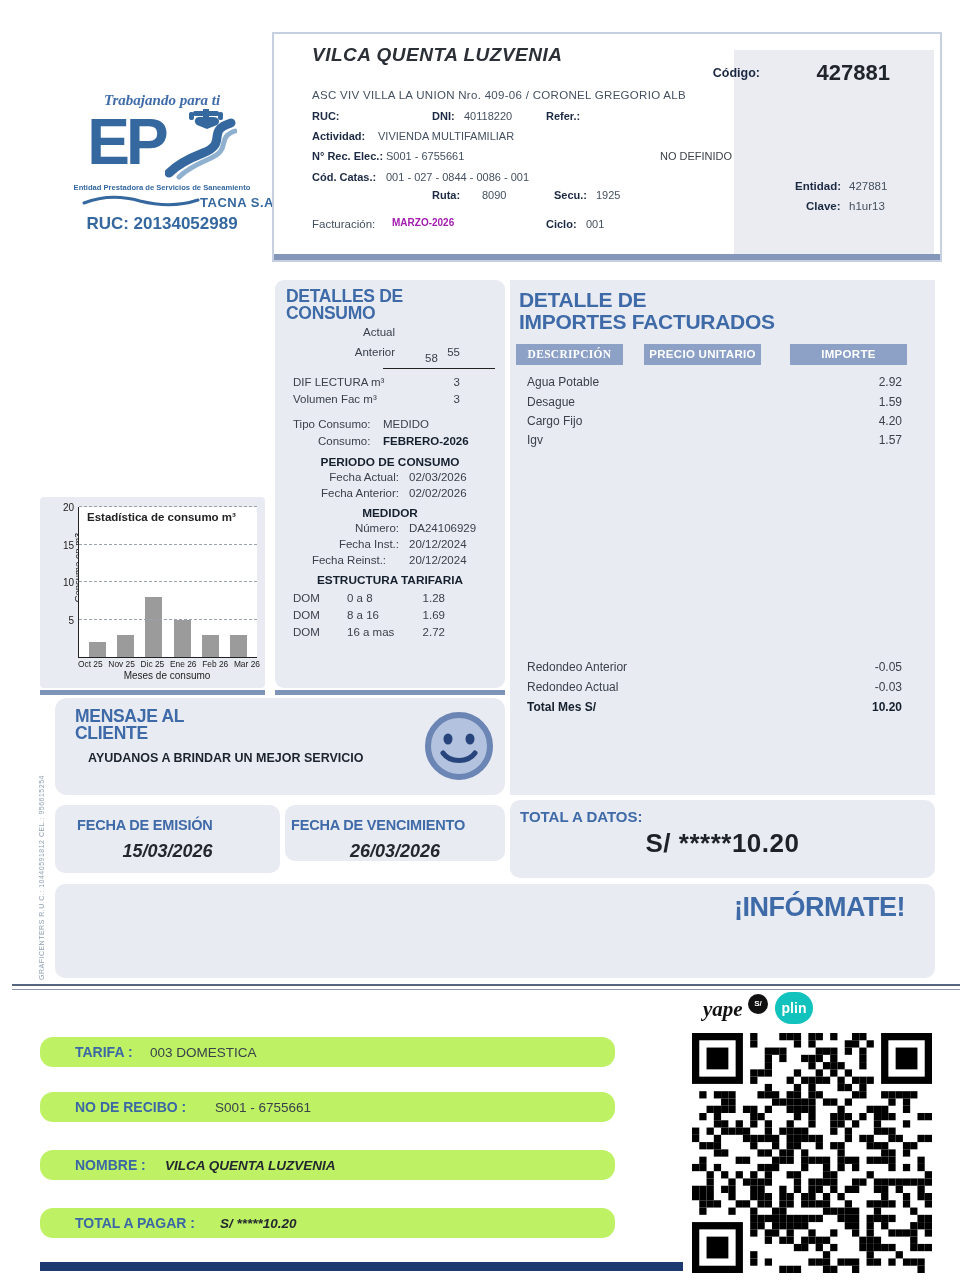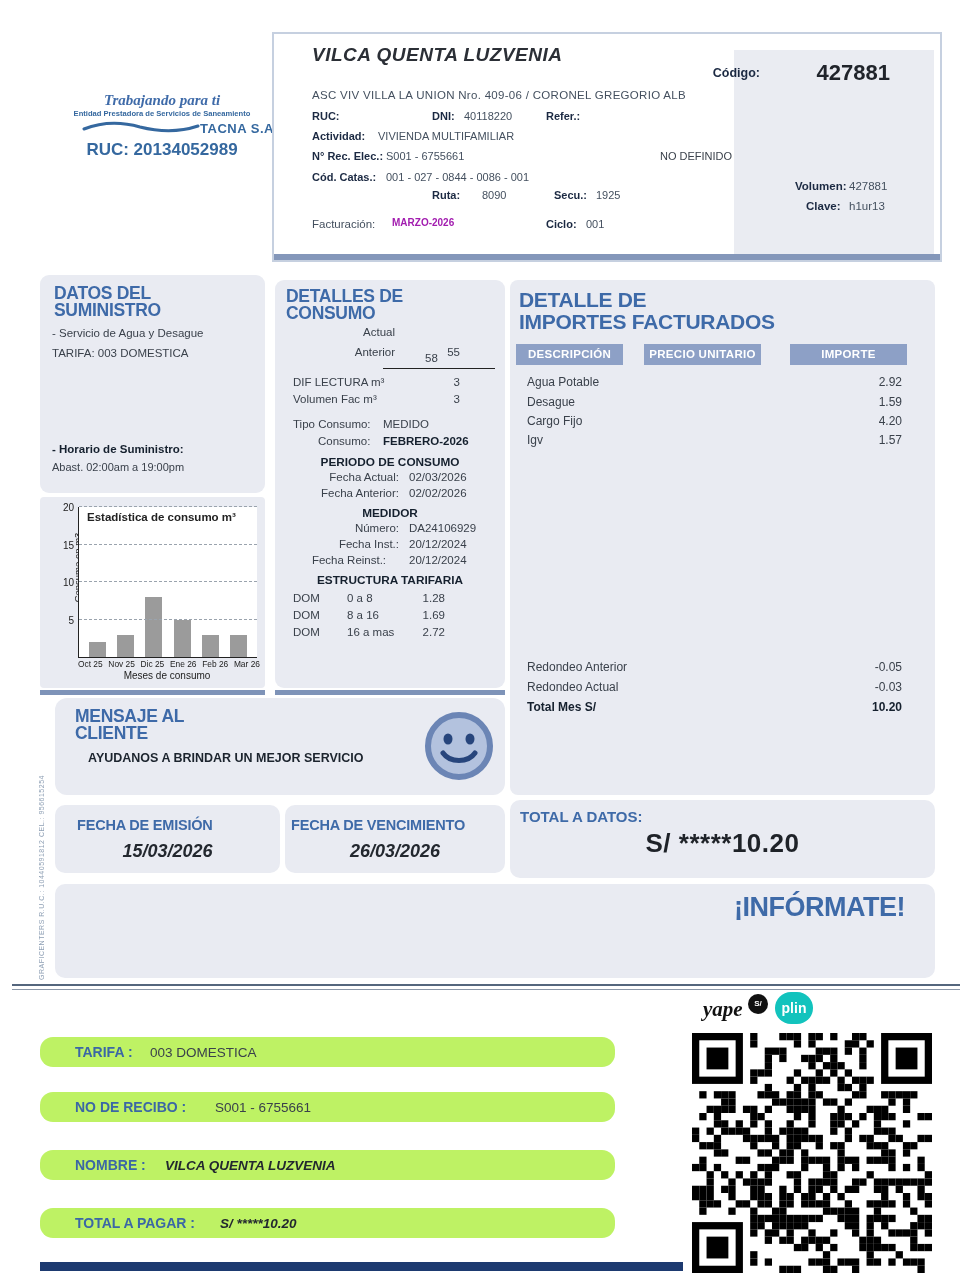--- a/index.html
+++ b/index.html
@@ -101,20 +101,36 @@
 </style>
 </head>
 <body>
 
 <div class="page">
 
   <div class="side-text">GRAFICENTERS  R.U.C.: 10440591812  CEL.: 956615254</div>
 
   <div class="logo">
     <div class="tagline">Trabajando para ti</div>
+    <div class="brandrow">
+      <span class="ep">EP</span>
+      <span>
+        <svg width="72" height="74" viewBox="0 0 72 74">
+          <g fill="#35689f">
+            <rect x="28" y="2" width="26" height="5" rx="2"></rect>
+            <rect x="38" y="0" width="6" height="9"></rect>
+            <rect x="24" y="3" width="5" height="8" rx="2"></rect>
+            <rect x="53" y="3" width="5" height="8" rx="2"></rect>
+            <path d="M34 8 h14 c6 0 8 5 4 8 l-10 4 -10 -4 c-4 -3 -2 -8 2 -8 z"></path>
+          </g>
+          <path d="M66 14 C40 22, 64 34, 38 44 C20 51, 10 58, 4 64" stroke="#35689f" stroke-width="9" fill="none" stroke-linecap="round"></path>
+          <path d="M70 22 C50 29, 68 40, 44 50 C28 57, 20 62, 14 68" stroke="#8fb0cf" stroke-width="5" fill="none" stroke-linecap="round"></path>
+        </svg>
+      </span>
+    </div>
     <div class="sub">Entidad Prestadora de Servicios de Saneamiento</div>
     <div class="tacnarow">
       <span>
         <svg width="118" height="12" viewBox="0 0 118 12">
           <path d="M2 8 C20 1, 40 1, 58 6 C78 11, 98 11, 116 5" stroke="#35689f" stroke-width="3" fill="none" stroke-linecap="round"></path>
         </svg>
       </span>
       <span class="tacna">TACNA S.A.</span>
     </div>
     <div class="ruc">RUC: 20134052989</div>
@@ -143,39 +159,31 @@
     <div class="hp-val" style="left:386px;top:116px;color:#3a414b;">NO DEFINIDO</div>
 
     <div class="hp-label" style="left:38px;top:137px;">Cód. Catas.:</div>
     <div class="hp-val" style="left:112px;top:137px;">001 - 027 - 0844 - 0086 - 001</div>
 
     <div class="hp-label" style="left:158px;top:155px;">Ruta:</div>
     <div class="hp-val" style="left:208px;top:155px;">8090</div>
     <div class="hp-label" style="left:280px;top:155px;">Secu.:</div>
     <div class="hp-val" style="left:322px;top:155px;">1925</div>
 
-    <div class="hp-label" style="left:521px;top:146px;font-size:11.5px;">Volumen:</div>
+    <div class="hp-label" style="left:521px;top:146px;font-size:11.5px;">Entidad:</div>
     <div class="hp-val" style="left:575px;top:146px;font-size:11.5px;">427881</div>
     <div class="hp-label" style="left:532px;top:166px;font-size:11.5px;">Clave:</div>
     <div class="hp-val" style="left:575px;top:166px;font-size:11.5px;">h1ur13</div>
 
     <div class="hp-val" style="left:38px;top:184px;font-size:11.5px;">Facturación:</div>
     <div class="hp-label" style="left:118px;top:183px;font-size:10px;color:#a21caf;">MARZO-2026</div>
     <div class="hp-label" style="left:272px;top:184px;">Ciclo:</div>
     <div class="hp-val" style="left:312px;top:184px;">001</div>
   </div>
 
-  <div class="panel" style="left:40px;top:275px;width:225px;height:218px;">
-    <div class="ptitle abs" style="left:14px;top:10px;font-size:17.5px;">DATOS DEL</div>
-    <div class="ptitle abs" style="left:14px;top:27px;font-size:17.5px;">SUMINISTRO</div>
-    <div class="crow" style="left:12px;top:52px;">- Servicio de Agua y Desague</div>
-    <div class="crow" style="left:12px;top:72px;">TARIFA: 003 DOMESTICA</div>
-    <div class="crow" style="left:12px;top:168px;font-weight:bold;color:#15202e;">- Horario de Suministro:</div>
-    <div class="crow" style="left:12px;top:186px;font-size:11px;">Abast. 02:00am a 19:00pm</div>
-  </div>
 
   <div class="chart-panel">
     <div class="chart-yticks">
         <div class="ytick" style="bottom: 25%;">5</div>
         <div class="ytick" style="bottom: 50%;">10</div>
         <div class="ytick" style="bottom: 75%;">15</div>
         <div class="ytick" style="bottom: 100%;">20</div>
       </div>
     <div class="chart-ylabel">Consumo en m3</div>
     <div class="chart-plot" id="chart-plot">
@@ -247,25 +255,25 @@
     <div class="crow" style="left:18px;top:329px;">DOM</div>
     <div class="crow" style="left:72px;top:329px;">8 a 16</div>
     <div class="crow" style="left:130px;top:329px;width:40px;text-align:right;">1.69</div>
     <div class="crow" style="left:18px;top:346px;">DOM</div>
     <div class="crow" style="left:72px;top:346px;">16 a mas</div>
     <div class="crow" style="left:130px;top:346px;width:40px;text-align:right;">2.72</div>
 
     <div class="abs" style="left:0;bottom:-7px;width:100%;height:5px;background:#7e93b8;"></div>
   </div>
 
-  <div class="panel" style="left:510px;top:280px;width:425px;height:515px;border-radius:8px;">
+  <div class="panel" style="left:510px;top:280px;width:425px;height:515px;border-radius:0;">
     <div class="ptitle abs" style="left:9px;top:9px;font-size:21px;">DETALLE DE</div>
     <div class="ptitle abs" style="left:9px;top:31px;font-size:21px;">IMPORTES FACTURADOS</div>
 
-    <div class="thcell" style="left:6px;top:64px;width:107px;">DESCRIPCIÓN</div>
+    <div class="thcell" style="left:6px;top:64px;width:107px;font-family:Liberation Serif, serif;">DESCRIPCIÓN</div>
     <div class="thcell" style="left:134px;top:64px;width:117px;">PRECIO UNITARIO</div>
     <div class="thcell" style="left:280px;top:64px;width:117px;">IMPORTE</div>
 
     <div class="irow-label" style="left:17px;top:95px;">Agua Potable</div>
     <div class="irow-val" style="left:332px;top:95px;">2.92</div>
     <div class="irow-label" style="left:17px;top:115px;">Desague</div>
     <div class="irow-val" style="left:332px;top:115px;">1.59</div>
     <div class="irow-label" style="left:17px;top:134px;">Cargo Fijo</div>
     <div class="irow-val" style="left:332px;top:134px;">4.20</div>
     <div class="irow-label" style="left:17px;top:153px;">Igv</div>
@@ -290,21 +298,21 @@
         <ellipse cx="47" cy="29" rx="4.5" ry="5.5" fill="#27457c"></ellipse>
         <path d="M20 43 C27 53, 45 53, 52 43" stroke="#27457c" stroke-width="5" fill="none" stroke-linecap="round"></path>
       </svg>
     </div>
   </div>
 
   <div class="panel" style="left:55px;top:805px;width:225px;height:68px;border-radius:10px;">
     <div class="date-title abs" style="left:22px;top:12px;">FECHA DE EMISIÓN</div>
     <div class="date-value abs" style="left:0;top:36px;width:100%;text-align:center;">15/03/2026</div>
   </div>
-  <div class="panel" style="left:285px;top:805px;width:220px;height:68px;border-radius:10px;">
+  <div class="panel" style="left:285px;top:805px;width:220px;height:56px;border-radius:10px;">
     <div class="date-title abs" style="left:6px;top:12px;">FECHA DE VENCIMIENTO</div>
     <div class="date-value abs" style="left:0;top:36px;width:100%;text-align:center;">26/03/2026</div>
   </div>
 
   <div class="panel" style="left:510px;top:800px;width:425px;height:78px;border-radius:10px;">
     <div class="total-label abs" style="left:10px;top:8px;">TOTAL A DATOS:</div>
     <div class="total-value abs" style="left:0;top:28px;width:100%;text-align:center;">S/ *****10.20</div>
   </div>
 
   <div class="panel" style="left:55px;top:884px;width:880px;height:94px;border-radius:10px;">

